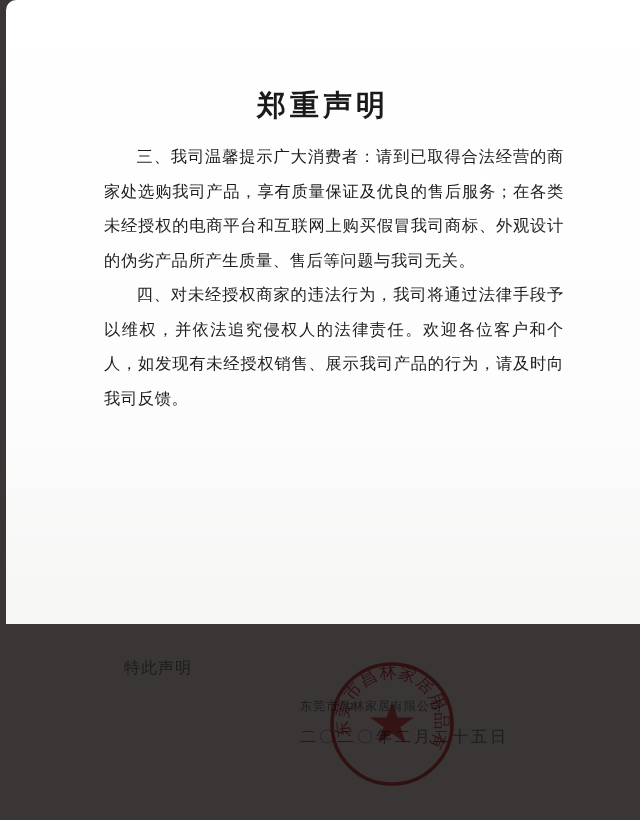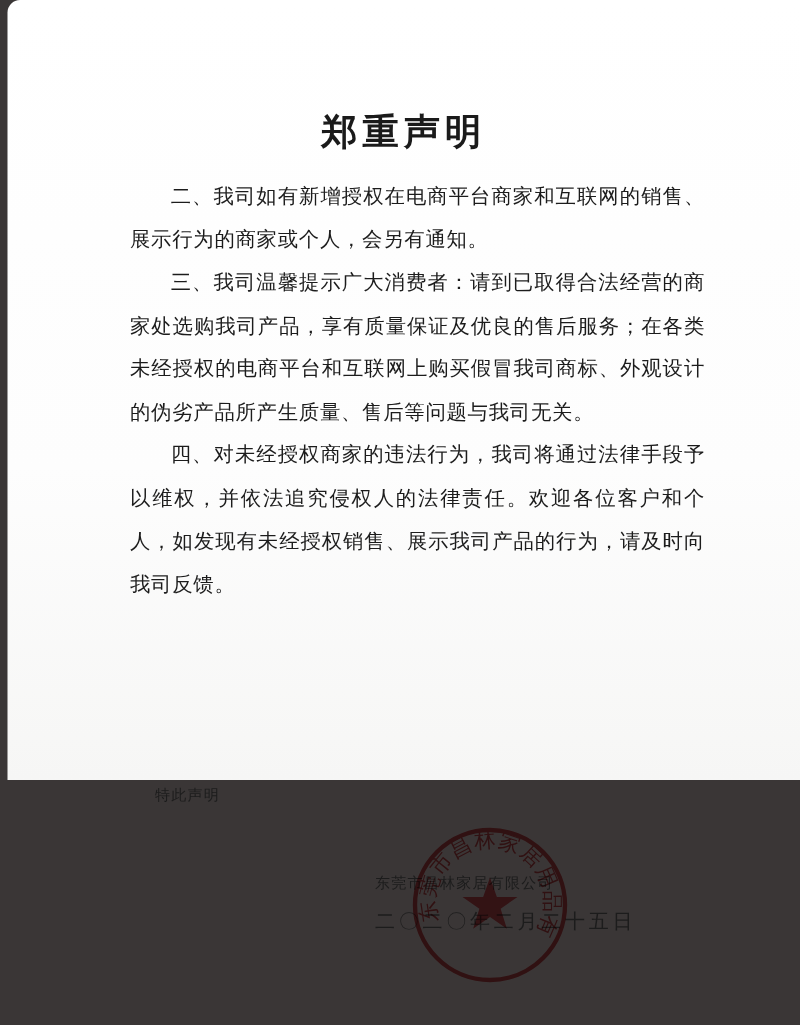--- a/index.html
+++ b/index.html
@@ -19,22 +19,22 @@
       letter-spacing: 4px; color: #1a1a1a;
       font-family: "DejaVu Sans", "Liberation Sans", sans-serif;
     }
     .body-text {
       position: absolute; left: 98px; width: 460px; top: 140px;
       font-size: 16.3px; line-height: 34.5px; color: #1c1c1c;
       text-align: justify; letter-spacing: 0.6px;
     }
     .body-text p { margin: 0; text-indent: 2em; }
     .closing {
-      position: absolute; left: 118px; top: 628px;
-      font-size: 12px; color: #1c1c1c; letter-spacing: 1px;
+      position: absolute; left: 118px; top: 658px;
+      font-size: 16px; color: #1c1c1c; letter-spacing: 1px;
     }
     .company {
       position: absolute; left: 294px; top: 698px;
       font-size: 12px; color: #1c1c1c; letter-spacing: 1px;
     }
     .date {
       position: absolute; left: 294px; top: 727px;
       font-size: 16px; color: #1c1c1c; letter-spacing: 3px;
     }
     .seal {
@@ -42,21 +42,20 @@
       opacity: 0.82; mix-blend-mode: multiply;
     }
   </style>
 </head>
 <body>
 
 <div class="page">
   <div class="title">郑重声明</div>
 
   <div class="body-text">
-    <p>二、我司如有新增授权在电商平台商家和互联网的销售、展示行为的商家或个人，会另有通知。</p>
     <p>三、我司温馨提示广大消费者：请到已取得合法经营的商家处选购我司产品，享有质量保证及优良的售后服务；在各类未经授权的电商平台和互联网上购买假冒我司商标、外观设计的伪劣产品所产生质量、售后等问题与我司无关。</p>
     <p>四、对未经授权商家的违法行为，我司将通过法律手段予以维权，并依法追究侵权人的法律责任。欢迎各位客户和个人，如发现有未经授权销售、展示我司产品的行为，请及时向我司反馈。</p>
   </div>
 
   <div class="closing">特此声明</div>
   <div class="company">东莞市昌林家居有限公司</div>
   <div class="date">二〇二〇年二月二十五日</div>
 
   <svg class="seal" viewBox="0 0 128 128">
     <defs>

